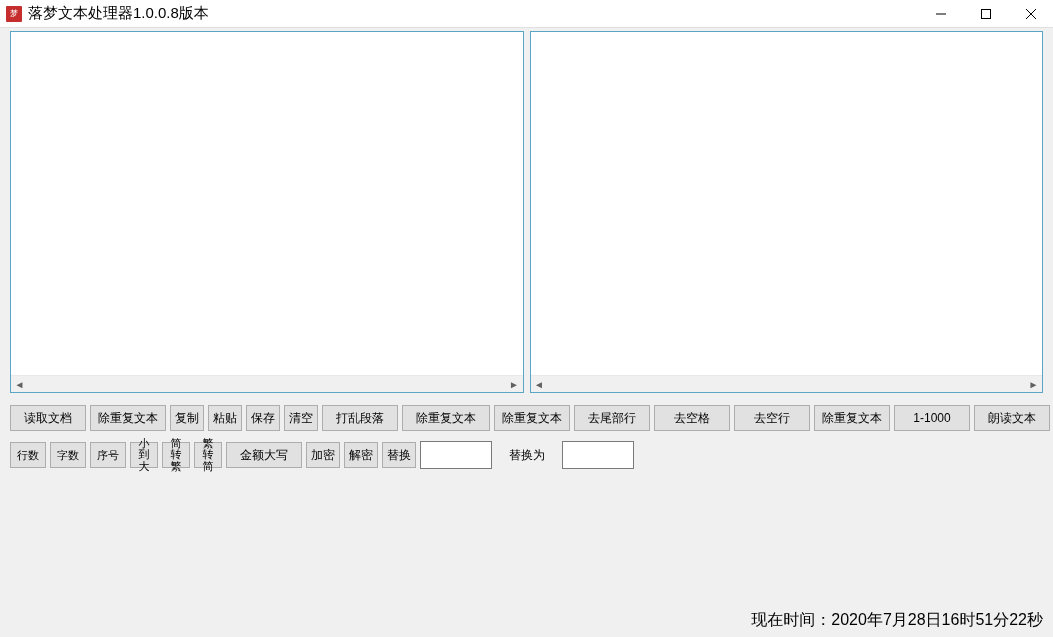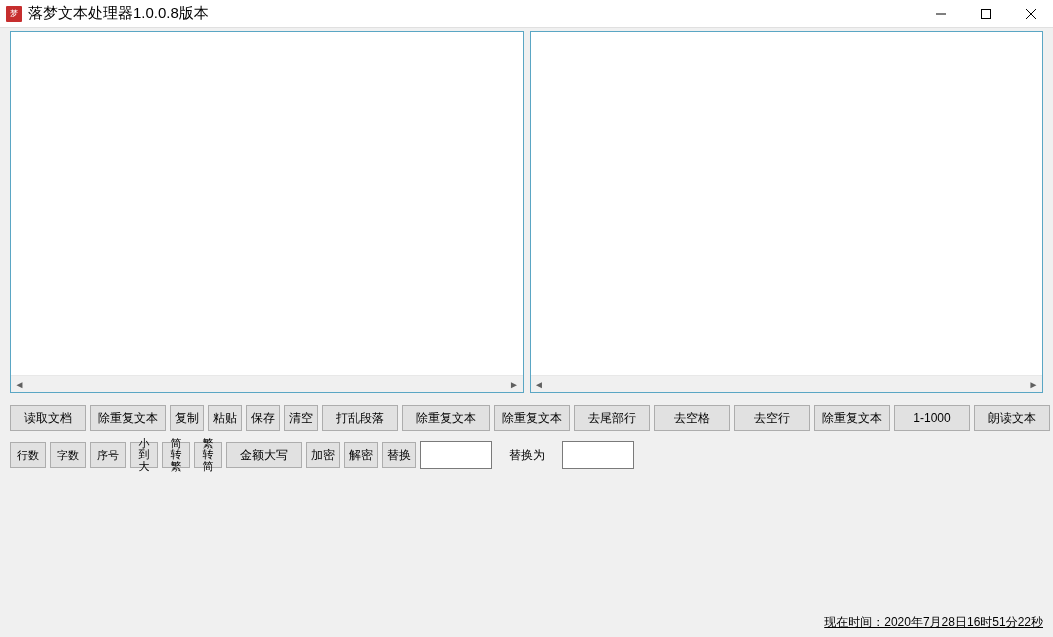--- a/index.html
+++ b/index.html
@@ -145,23 +145,22 @@
       padding: 0 4px;
     }
     .label-text {
       font-size: 12px;
       margin: 0 13px;
     }
     .statusbar {
       position: absolute;
       right: 10px;
       bottom: 6px;
-      font-size: 12px;
+      font-size: 16px;
       color: #000;
-      text-decoration: underline;
     }
     .row1 .btn { flex: 0 0 auto; }
     .row1 {
       justify-content: flex-start;
     }
     .multiline-btn {
       font-size: 11px;
       line-height: 1.05;
       text-align: center;
       white-space: normal;

